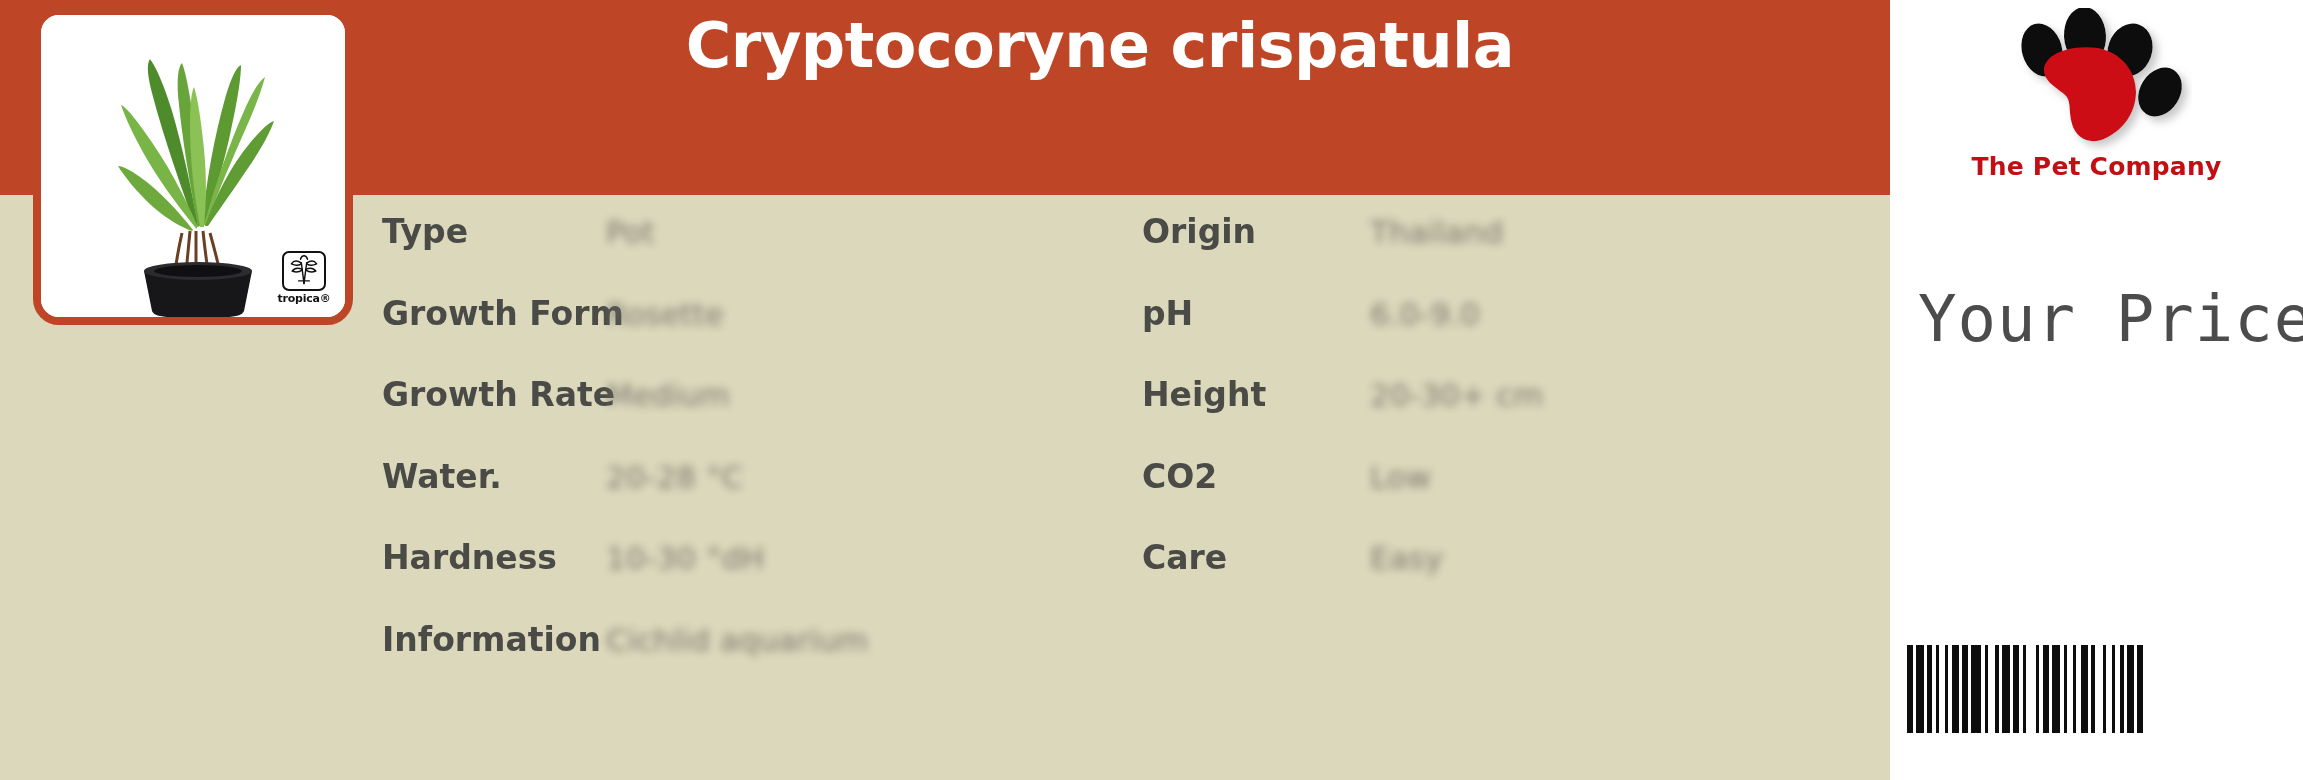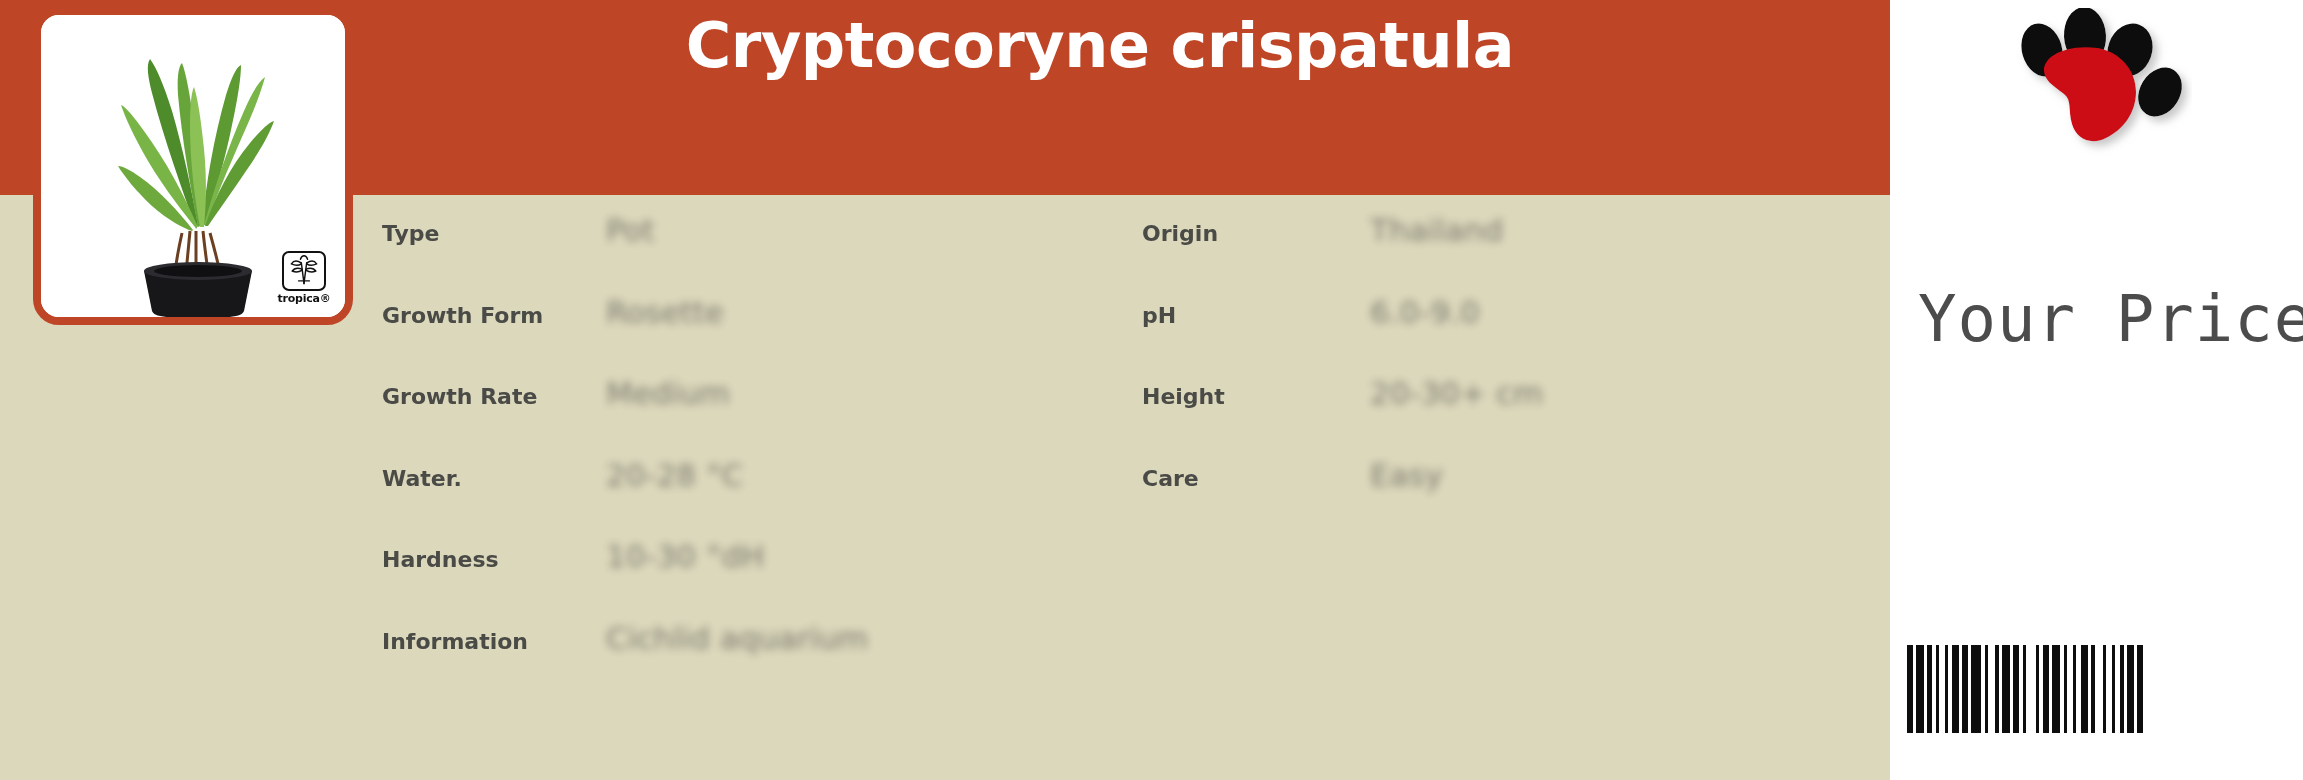--- a/index.html
+++ b/index.html
@@ -130,21 +130,21 @@
   .spec-col.right { left: 760px; width: 700px; }
 
   .spec-row {
     display: flex;
     align-items: baseline;
     height: 81.5px;
   }
   .spec-label {
     font-family: "DejaVu Sans", sans-serif;
     font-weight: bold;
-    font-size: 22px;
+    font-size: 33px;
     color: #4a4a46;
     white-space: nowrap;
   }
   .spec-col.left  .spec-label { width: 224px; }
   .spec-col.right .spec-label { width: 228px; }
 
   .spec-value {
     font-family: "DejaVu Sans", sans-serif;
     font-weight: normal;
     font-size: 31px;
@@ -317,20 +317,24 @@
         </div>
         <div class="spec-row">
           <div class="spec-label">pH</div>
           <div class="spec-value">6.0-9.0</div>
         </div>
         <div class="spec-row">
           <div class="spec-label">Height</div>
           <div class="spec-value">20-30+ cm</div>
         </div>
         <div class="spec-row">
+          <div class="spec-label">CO2</div>
+          <div class="spec-value">Low</div>
+        </div>
+        <div class="spec-row">
           <div class="spec-label">Care</div>
           <div class="spec-value">Easy</div>
         </div>
       </div>
 
     </div>
   </div>
 
   <div class="side-panel">
 
@@ -344,20 +348,21 @@
           </defs>
           <g filter="url(#pawshadow)">
             <ellipse cx="40" cy="42" rx="20" ry="27" transform="rotate(-16 40 42)" fill="#0a0a0a"></ellipse>
             <ellipse cx="83" cy="28" rx="21" ry="29" transform="rotate(-3 83 28)" fill="#0a0a0a"></ellipse>
             <ellipse cx="128" cy="42" rx="22" ry="27" transform="rotate(20 128 42)" fill="#0a0a0a"></ellipse>
             <ellipse cx="158" cy="84" rx="20" ry="26" transform="rotate(32 158 84)" fill="#0a0a0a"></ellipse>
             <path d="M96 40 C118 44 134 62 134 84 C134 105 121 122 104 130 C88 138 74 130 70 116 C66 102 70 92 62 86 C50 77 42 72 42 62 C42 50 60 36 96 40 Z" fill="#cc0a19"></path>
           </g>
         </svg>
       </div>
+      <div class="brand-word">The Pet Company</div>
     </div>
 
     <div class="price-caption">Your Price</div>
 
 
     <div class="barcode">
         <span style="width: 6px;"></span>
         <i style="width: 3px;"></i>
         <span style="width: 8px;"></span>
         <i style="width: 3px;"></i>

